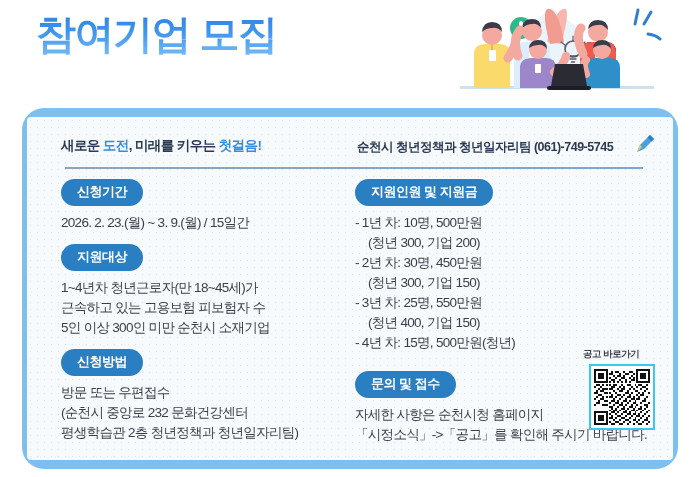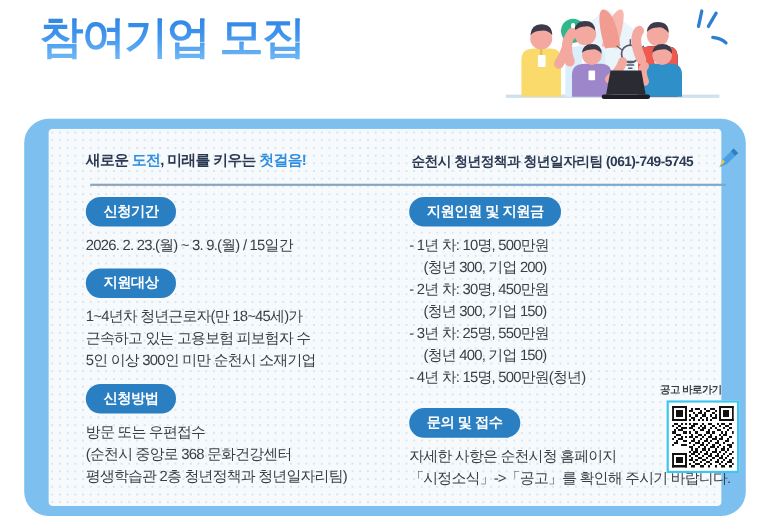--- a/index.html
+++ b/index.html
@@ -27,21 +27,21 @@
   }
 
   
   .illus { position:absolute; left:452px; top:2px; width:210px; height:104px; }
   .illus svg { display:block; }
 
   
   .card {
     position:absolute; left:22px; top:108px; width:656px; height:361px;
     background:#7dc0f0; border-radius:22px;
-    padding:9px 22px;
+    padding:9px 5px;
   }
   .panel {
     width:100%; height:100%; background:#f7fafc; border-radius:4px;
     position:relative;
     background-image:radial-gradient(#d8e4ee 0.9px, transparent 1px);
     background-size:7px 7px;
   }
 
   
   .subtitle {
@@ -217,21 +217,21 @@
         <div class="body-text">1~4년차 청년근로자(만 18~45세)가
 근속하고 있는 고용보험 피보험자 수
 5인 이상 300인 미만 순천시 소재기업</div>
       </div>
 
       <div class="sec-tight">
         <div class="badge-row">
           <span class="badge">신청방법</span>
         </div>
         <div class="body-text">방문 또는 우편접수
-(순천시 중앙로 368 문화건강센터
+(순천시 중앙로 232 문화건강센터
  평생학습관 2층 청년정책과 청년일자리팀)</div>
       </div>
 
     </div>
 
     <div class="col-right">
 
       <div class="sec">
         <div class="badge-row">
           <span class="badge">지원인원 및 지원금</span>

